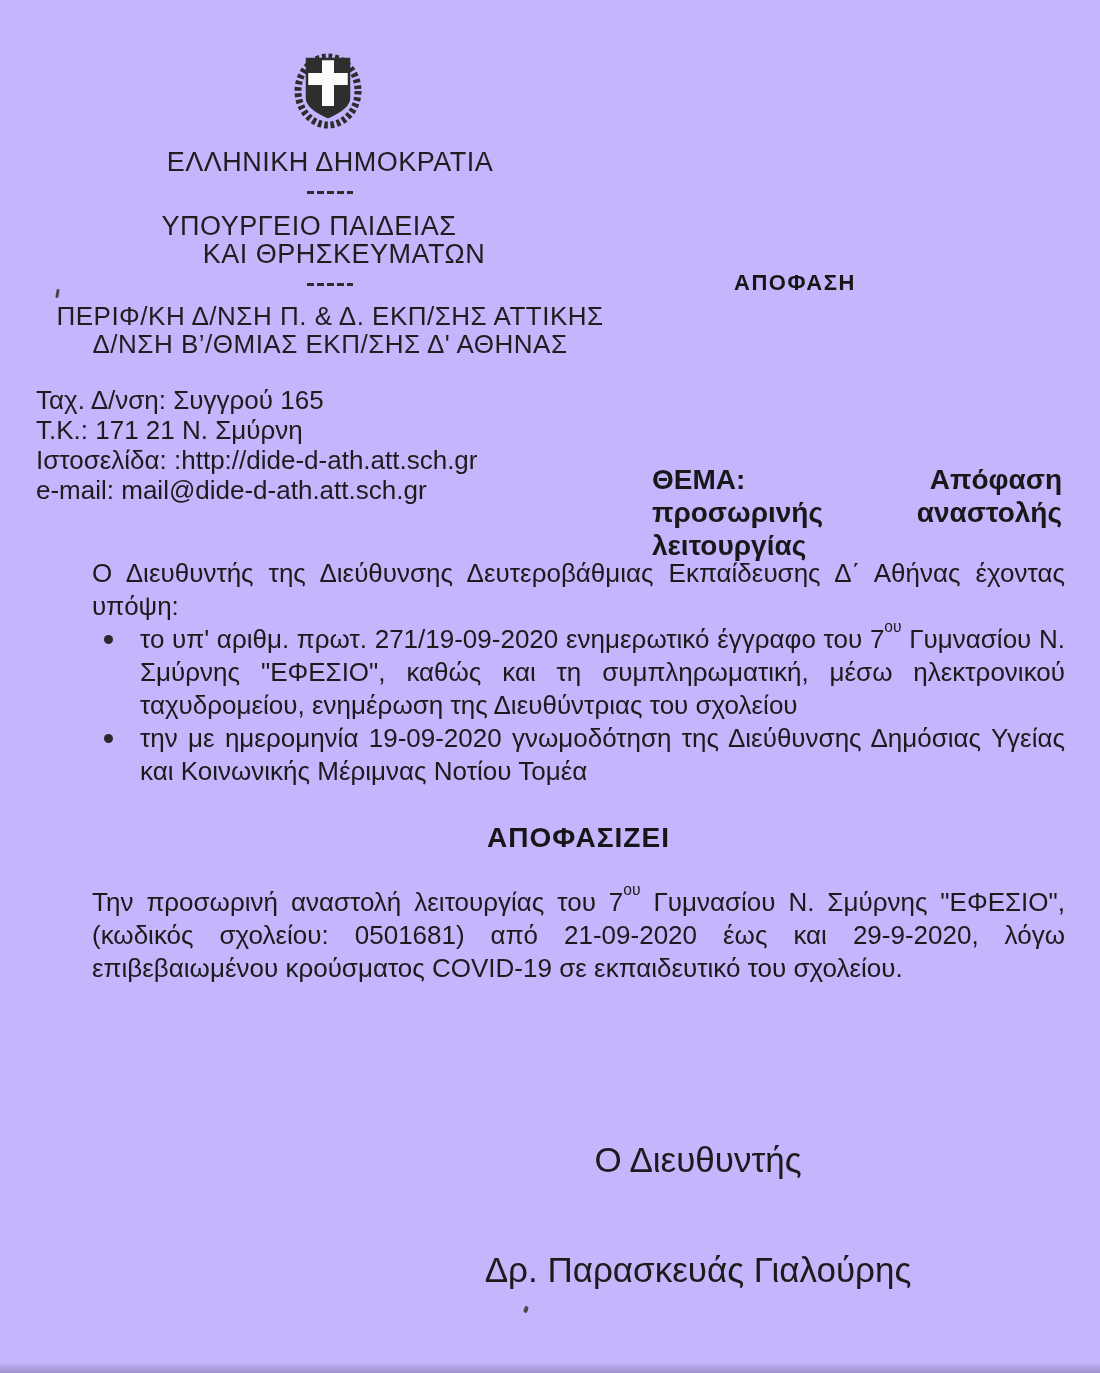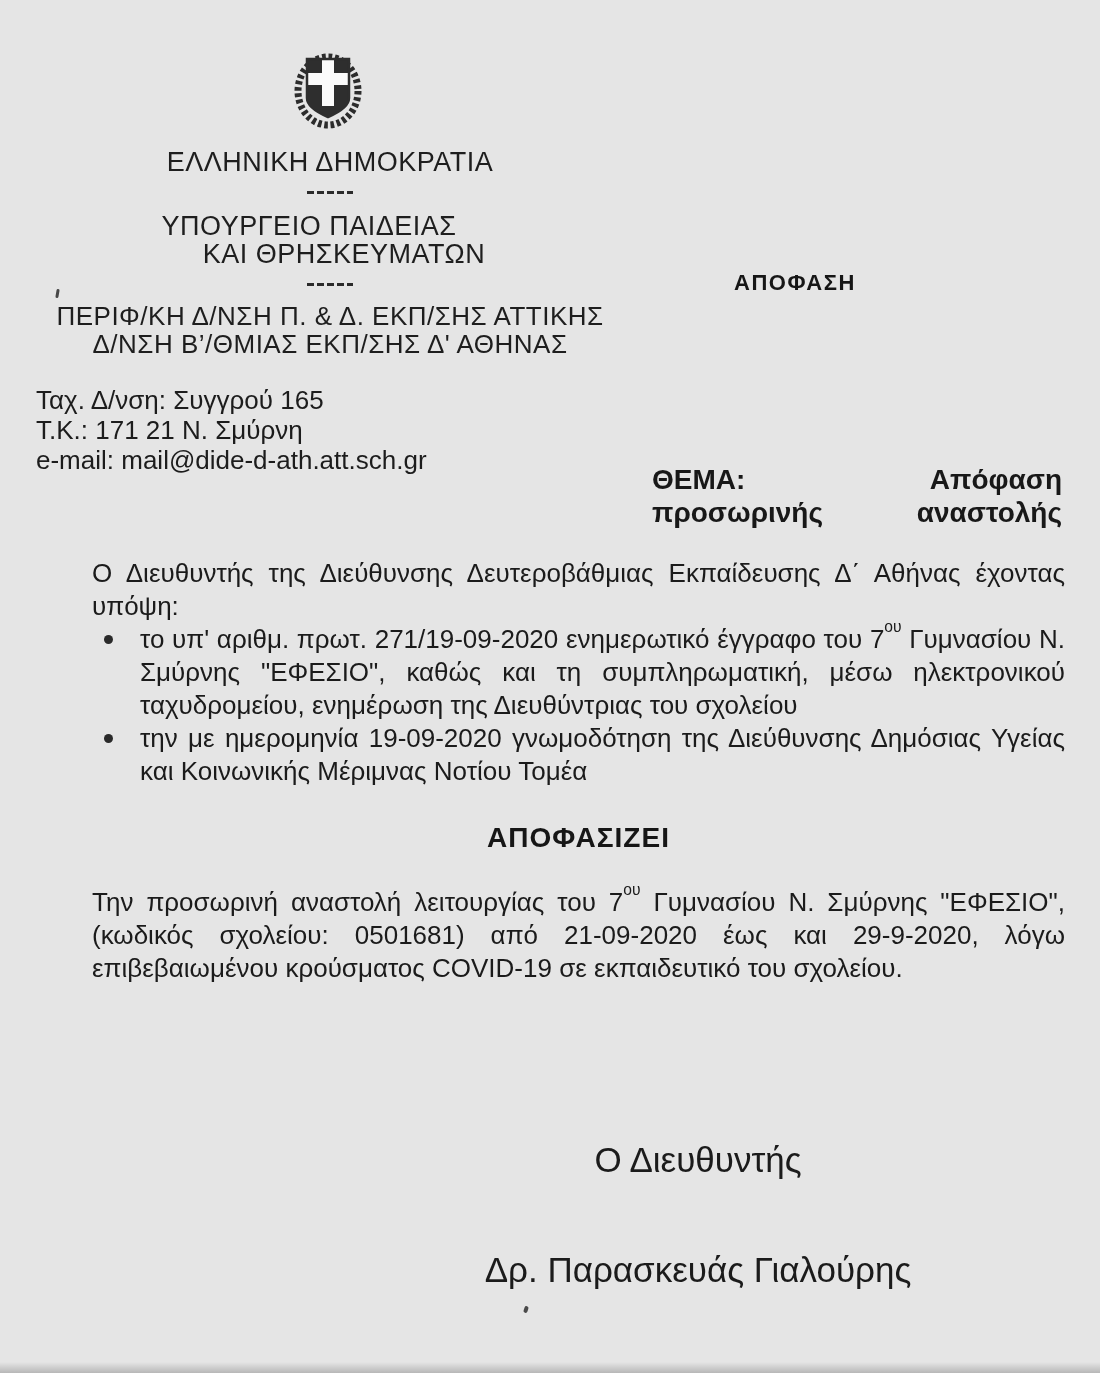--- a/index.html
+++ b/index.html
@@ -1,20 +1,20 @@
 <!DOCTYPE html>
 <html><head>
 <meta charset="utf-8">
 <style>
   html, body { margin:0; padding:0; background:#ffffff; }
   .page {
     position:relative;
     width:1100px; height:1373px;
     margin:0 auto;
-    background:#e5e5e5;
+    background:#c4b5fd;
     color:#1d1d1d;
     font-family:"Liberation Sans", sans-serif;
     overflow:hidden;
   }
 
   
   .emblem { position:absolute; left:291px; top:46px; }
 
   
   .header-stack {
@@ -115,31 +115,35 @@
     <div class="hline regional">Δ/ΝΣΗ Β’/ΘΜΙΑΣ ΕΚΠ/ΣΗΣ Δ' ΑΘΗΝΑΣ</div>
   </div>
 
   <div class="artifact-tick"></div>
 
   <div class="decision-title">ΑΠΟΦΑΣΗ</div>
 
   <div class="contact">
     <div>Ταχ. Δ/νση: Συγγρού 165</div>
     <div>Τ.Κ.: 171 21 Ν. Σμύρνη</div>
+    <div>Ιστοσελίδα: :http://dide-d-ath.att.sch.gr</div>
     <div>e-mail: mail@dide-d-ath.att.sch.gr</div>
   </div>
 
   <div class="subject">
     <div class="srow">
       <span>ΘΕΜΑ:</span>
       <span>Απόφαση</span>
     </div>
     <div class="srow">
       <span>προσωρινής</span>
       <span>αναστολής</span>
+    </div>
+    <div>
+      <span>λειτουργίας</span>
     </div>
   </div>
 
   <div class="body-block">
     <div class="line just">Ο Διευθυντής της Διεύθυνσης Δευτεροβάθμιας Εκπαίδευσης Δ΄ Αθήνας έχοντας</div>
     <div class="line">υπόψη:</div>
 
 
     <div class="bullet-item">
       <span class="bullet-dot"></span>

